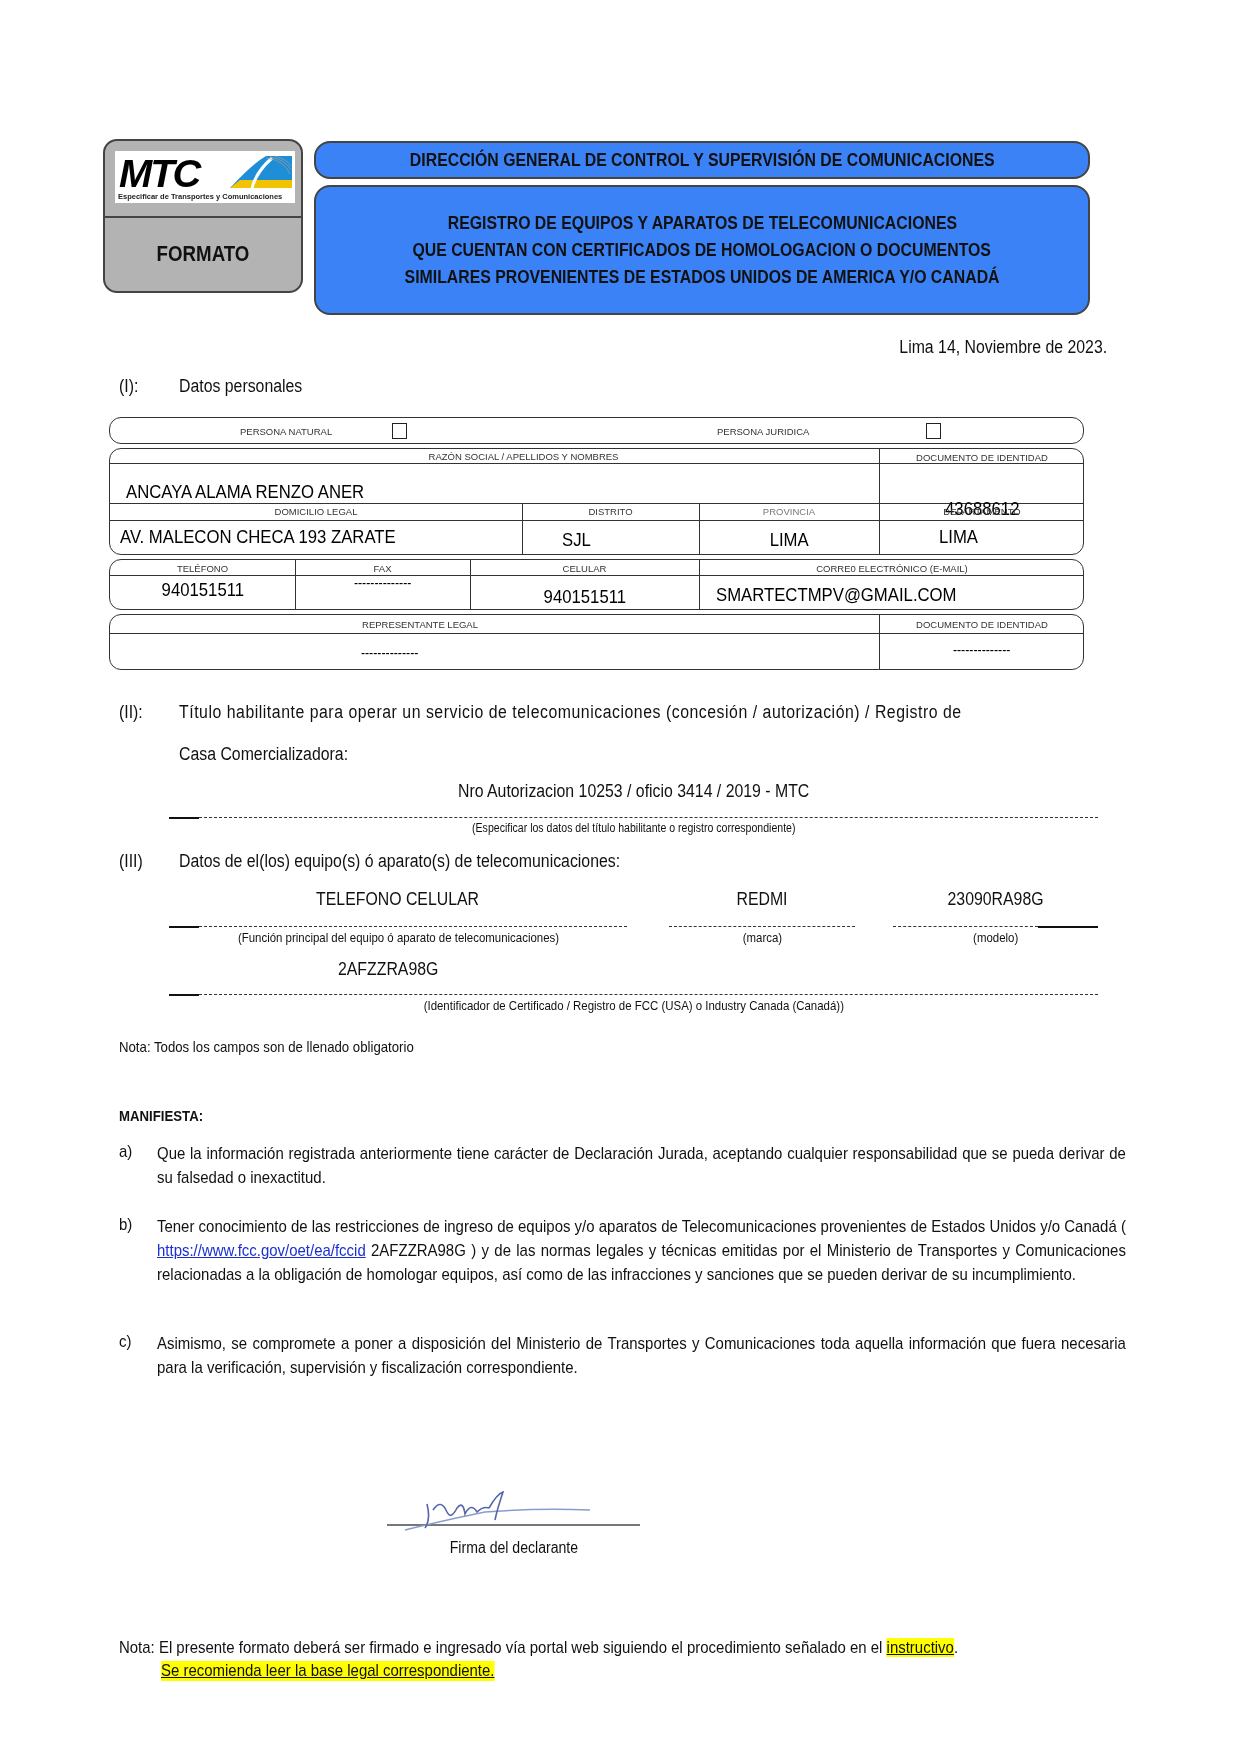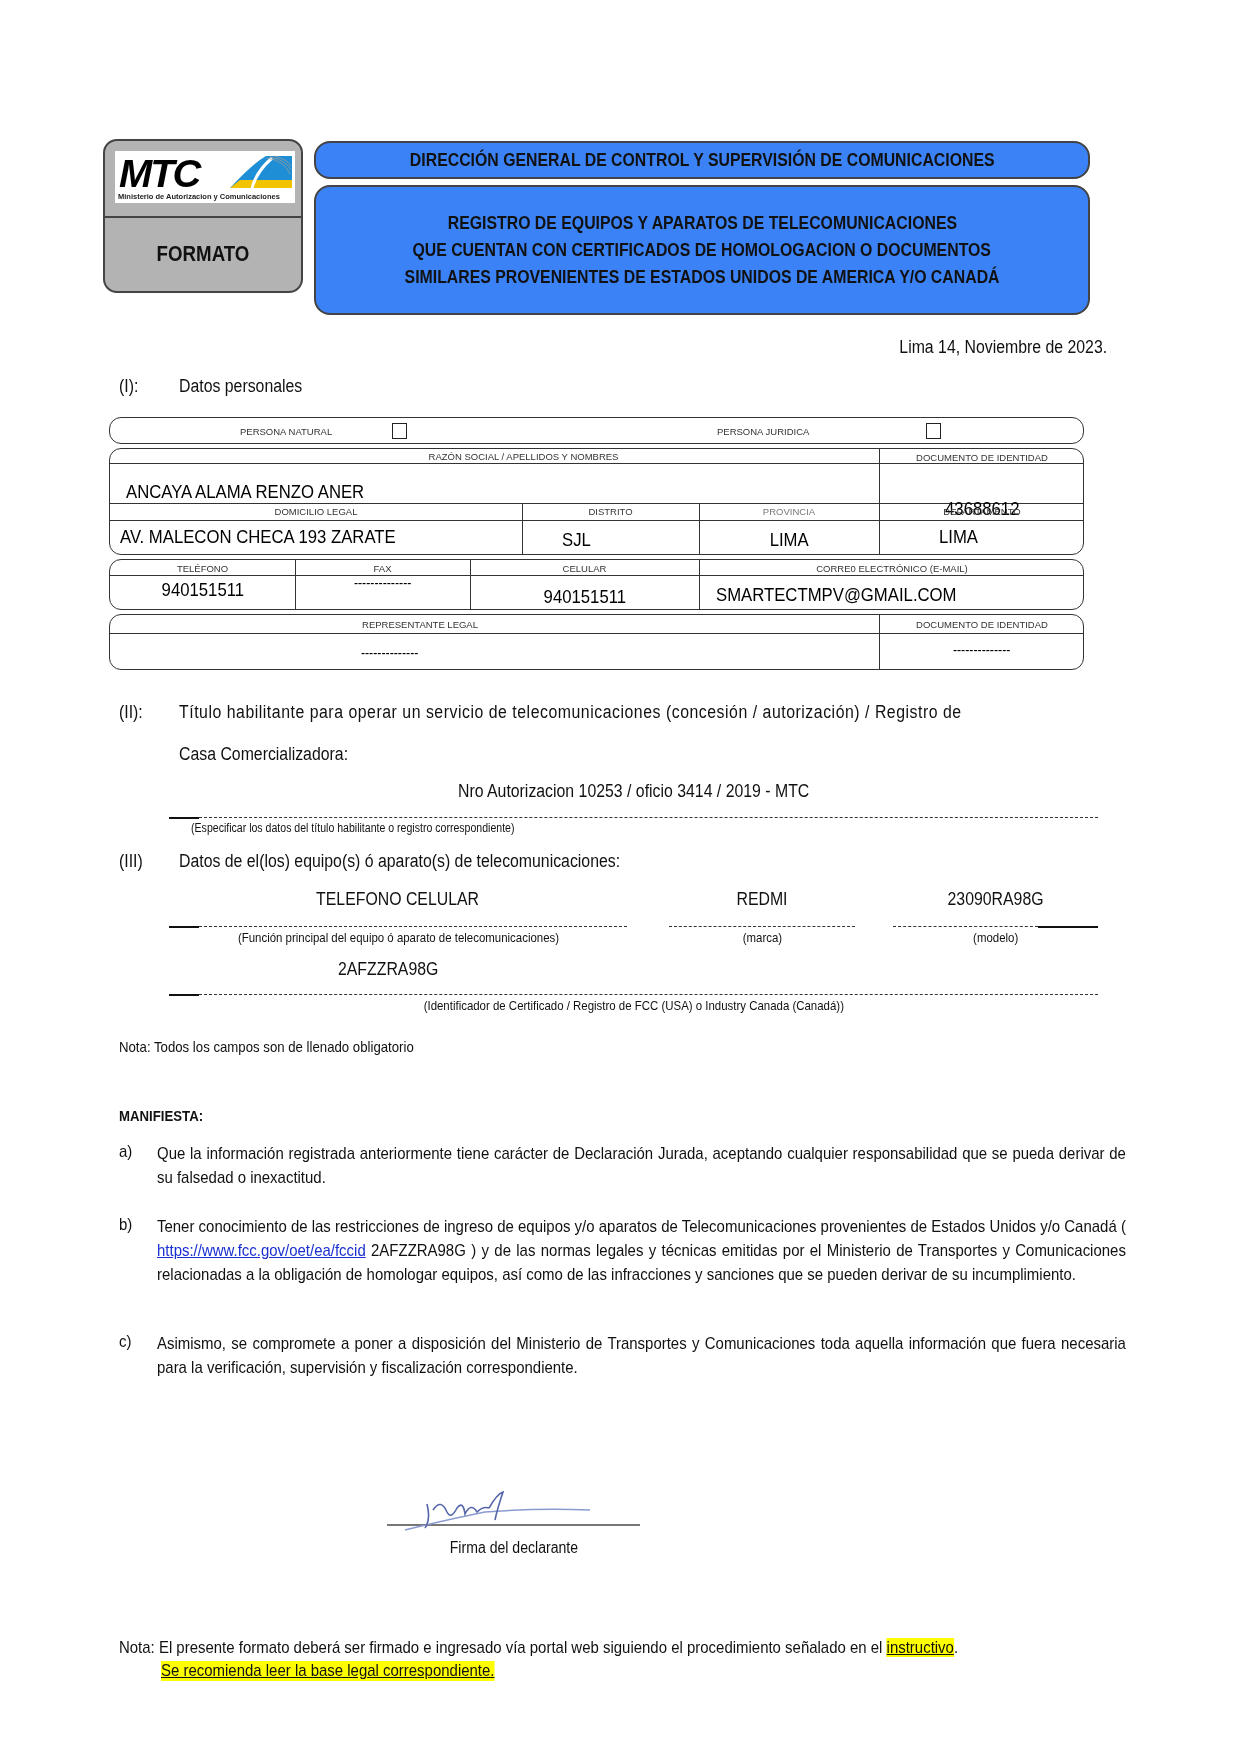--- a/index.html
+++ b/index.html
@@ -58,21 +58,21 @@
     <svg class="logo-arc" viewBox="0 0 70 36">
       <path d="M8 34 Q30 10 44 2 L70 2 L70 34 Z" fill="#1e8fd6"></path>
       <path d="M8 34 L70 34 L70 26 L18 26 Z" fill="#f2c300"></path>
       <path d="M30 34 Q34 18 50 4" stroke="#fff" stroke-width="3" fill="none"></path>
       <g stroke="#999" stroke-width="0.8" fill="none">
         <path d="M44 4 Q62 6 68 20"></path>
           <path d="M48 3 Q64 6 69 16"></path>
           <path d="M52 2 Q65 5 69 12"></path>
       </g>
     </svg>
-    <span class="logo-sub">Ministerio de Autorizacion y Comunicaciones</span>
+    <span class="logo-sub">Especificar de Transportes y Comunicaciones</span>
   </div>
   <div class="sep"></div>
   <div class="formato">FORMATO</div>
 </div>
 
 <div class="abs hdr-box hdr-title1">
   <span>DIRECCIÓN GENERAL DE CONTROL Y SUPERVISIÓN DE COMUNICACIONES</span>
 </div>
 <div class="abs hdr-box hdr-title2">
   <span>REGISTRO DE  EQUIPOS Y APARATOS DE TELECOMUNICACIONES</span>
@@ -145,21 +145,21 @@
   <div class="tcell val" style="left:0; width:560px; top:30px; text-align:center; font-size:14px;"><span class="condc">--------------</span></div>
   <div class="tcell val" style="left:769px; width:206px; top:27px; text-align:center; font-size:14px;"><span class="condc">--------------</span></div>
 </div>
 
 <div class="abs" style="left:119px; top:702px; font-size:18px;"><span class="cond">(II):</span></div>
 <div class="abs" style="left:179px; top:702px; width:905px; font-size:18px;"><span class="cond" style="letter-spacing:0.6px;">Título habilitante para operar un servicio de telecomunicaciones (concesión / autorización) / Registro de</span></div>
 <div class="abs" style="left:179px; top:744px; font-size:18px;"><span class="cond">Casa Comercializadora:</span></div>
 <div class="abs" style="left:169px; width:929px; top:781px; text-align:center; font-size:18px;"><span class="condc">Nro Autorizacion 10253 / oficio 3414 / 2019 - MTC</span></div>
 <div class="solidseg" style="left:169px; width:30px; top:817px;"></div>
 <div class="dashline" style="left:199px; width:899px; top:817px;"></div>
-<div class="abs" style="left:169px; width:929px; top:821px; text-align:left; font-size:12px;"><span class="condc">(Especificar los datos del título habilitante o registro correspondiente)</span></div>
+<div class="abs" style="left:169px; width:929px; top:821px; text-align:center; font-size:12px;"><span class="condc">(Especificar los datos del título habilitante o registro correspondiente)</span></div>
 
 <div class="abs" style="left:119px; top:851px; font-size:18px;"><span class="cond">(III)</span></div>
 <div class="abs" style="left:179px; top:851px; font-size:18px;"><span class="cond">Datos de el(los) equipo(s) ó aparato(s) de telecomunicaciones:</span></div>
 
 <div class="abs" style="left:169px; width:458px; top:889px; text-align:center; font-size:18px;"><span class="condc">TELEFONO CELULAR</span></div>
 <div class="abs" style="left:669px; width:186px; top:889px; text-align:center; font-size:18px;"><span class="condc">REDMI</span></div>
 <div class="abs" style="left:893px; width:205px; top:889px; text-align:center; font-size:18px;"><span class="condc">23090RA98G</span></div>
 
 <div class="solidseg" style="left:169px; width:30px; top:926px;"></div>
 <div class="dashline" style="left:199px; width:428px; top:926px;"></div>

